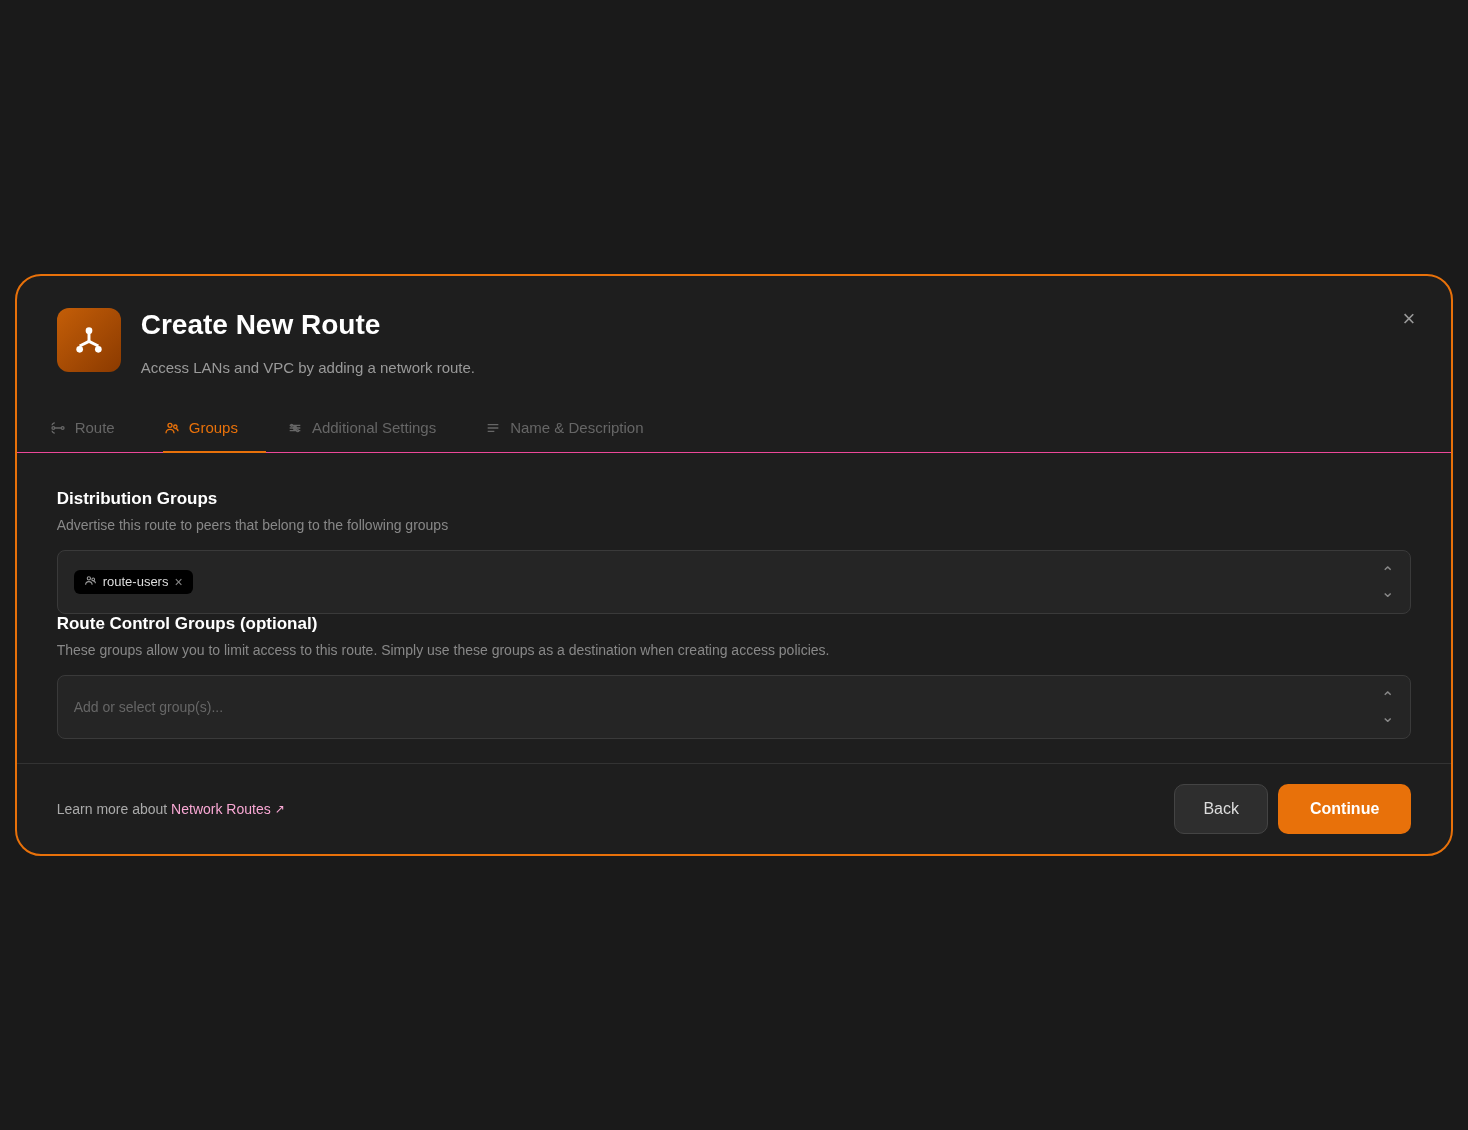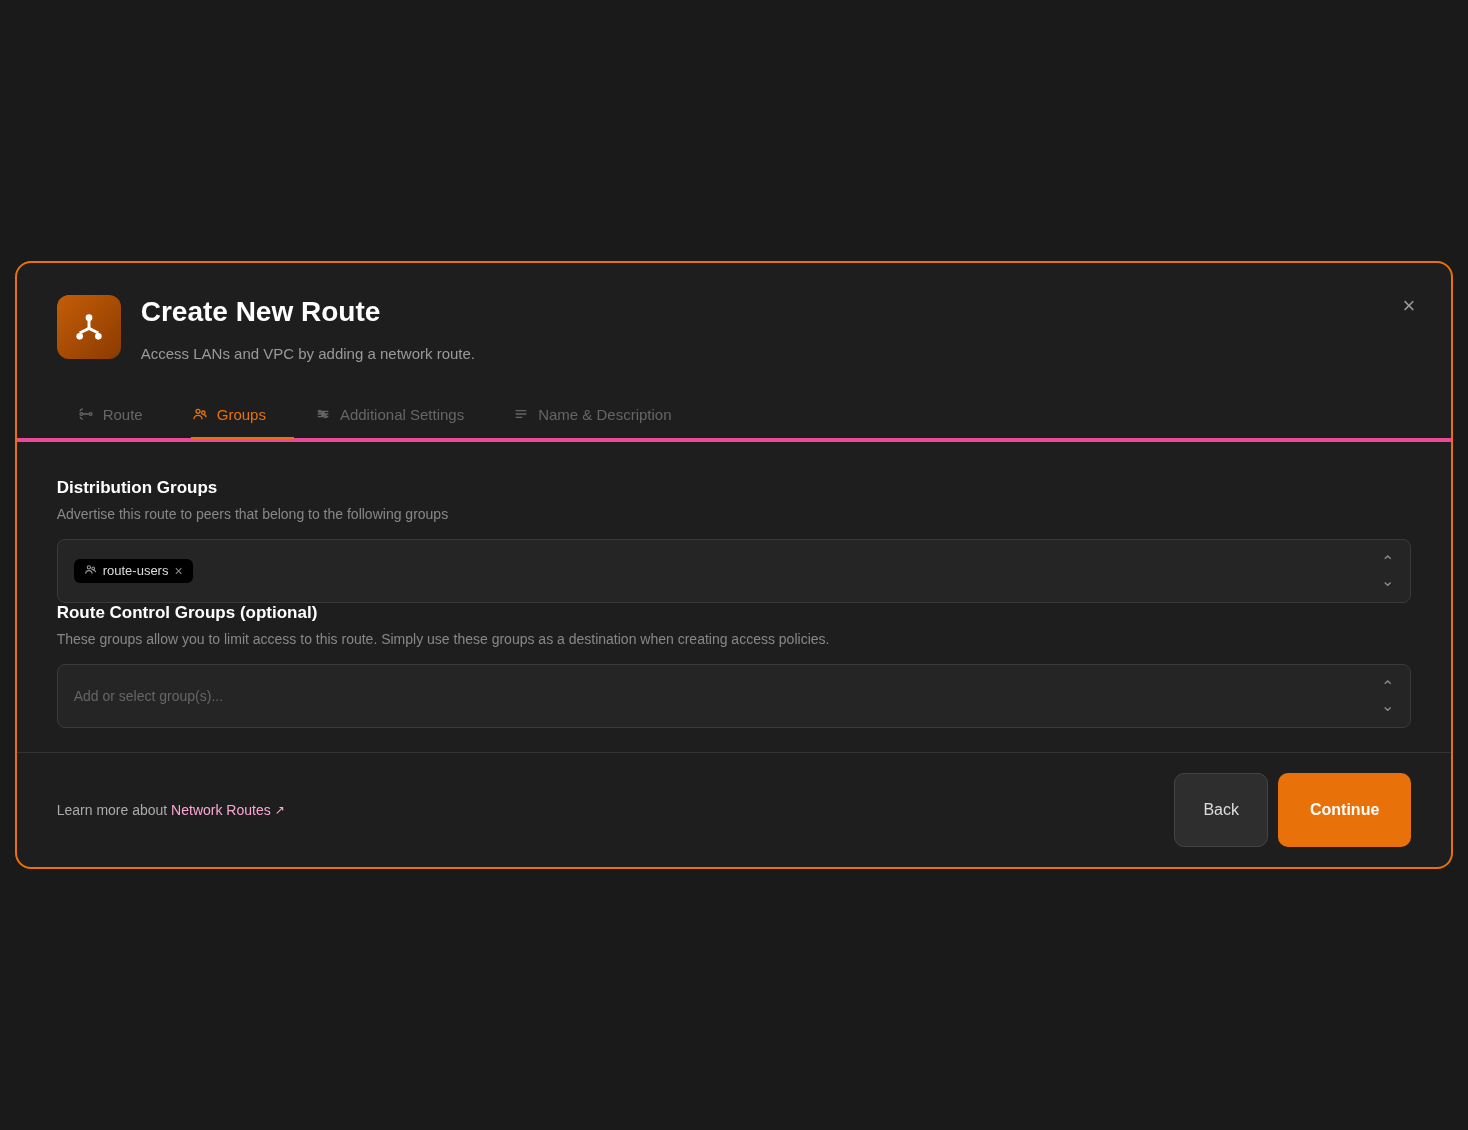--- a/index.html
+++ b/index.html
@@ -8,21 +8,21 @@
       background: #1a1a1a;
       display: flex;
       align-items: center;
       justify-content: center;
       min-height: 100vh;
       font-family: -apple-system, BlinkMacSystemFont, 'Segoe UI', sans-serif;
     }
 
     .dialog {
       background: #1e1e1e;
-      border-radius: 16px;
+      border-radius: 26px;
       border: 2px solid #e8710a;
       width: 1440px;
       max-width: 98vw;
       position: relative;
       overflow: hidden;
     }
 
     .dialog-header {
       padding: 32px 40px 28px 40px;
       display: flex;
@@ -77,22 +77,22 @@
       font-size: 22px;
       cursor: pointer;
       line-height: 1;
       padding: 4px;
     }
 
     
     .tabs {
       display: flex;
       align-items: center;
-      padding: 0 60px;
-      border-bottom: 4px solid #ec4899;
+      padding: 0 32px;
+      border-bottom: 1px solid #ec4899;
       gap: 0;
     }
 
     .tab {
       display: flex;
       align-items: center;
       gap: 8px;
       padding: 14px 28px 14px 0;
       margin-right: 20px;
       font-size: 15px;
@@ -231,21 +231,21 @@
       cursor: pointer;
     }
 
     .btn-continue {
       background: #e8710a;
       border: none;
       border-radius: 10px;
       color: #ffffff;
       font-size: 16px;
       font-weight: 700;
-      padding: 28px 32px;
+      padding: 16px 32px;
       cursor: pointer;
     }
 
     
     .icon-svg {
       width: 16px;
       height: 16px;
     }
   </style>
 </head>

